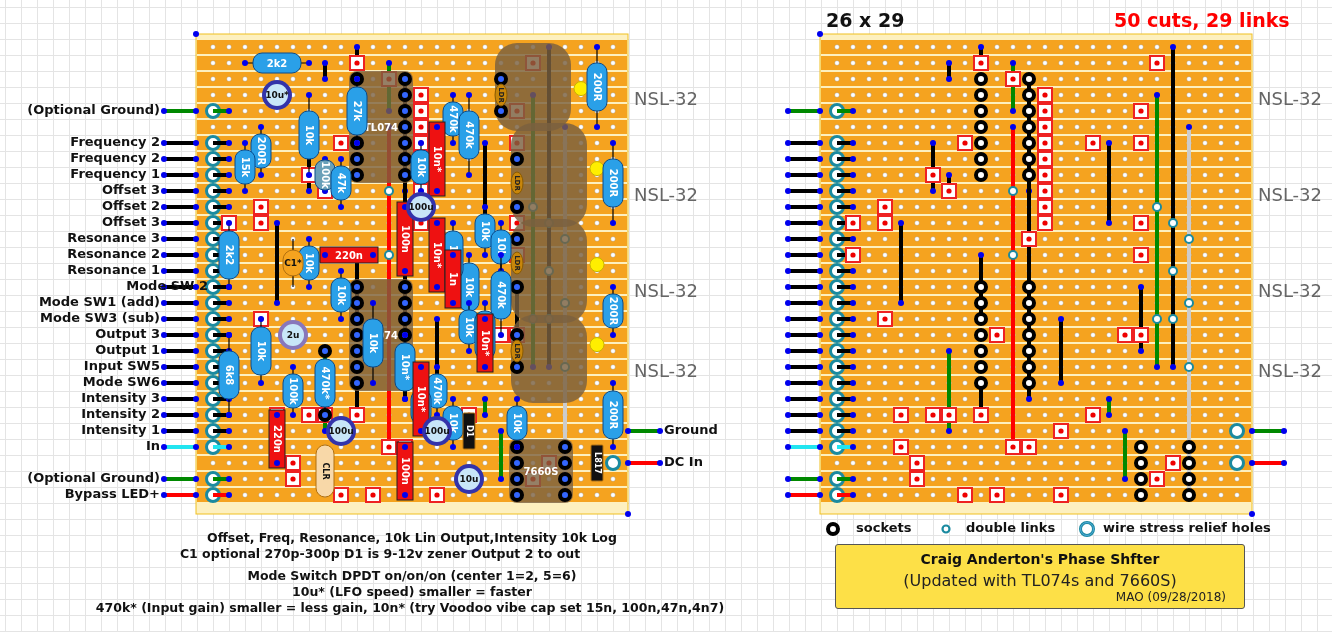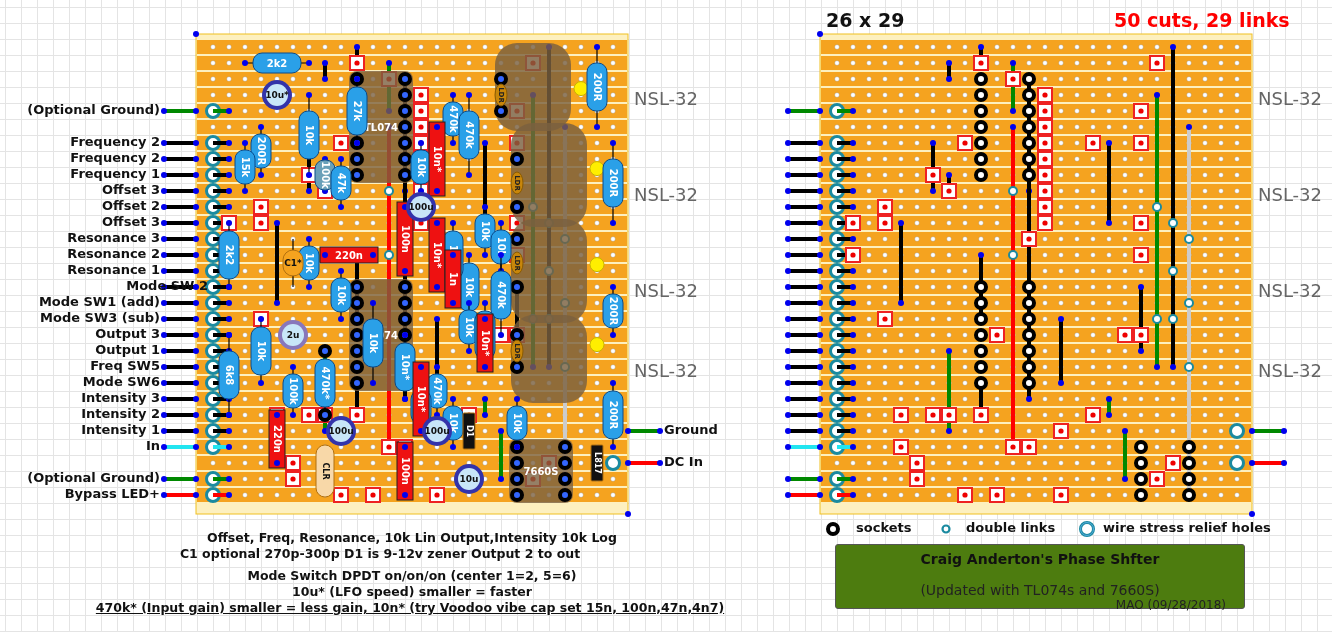--- a/index.html
+++ b/index.html
@@ -8,23 +8,23 @@
     background-image:linear-gradient(#e4e4e4 1px,transparent 1px),linear-gradient(90deg,#e4e4e4 1px,transparent 1px);
     background-size:16px 16px;background-position:5px 7px;
     font-family:"DejaVu Sans",sans-serif;}
   .lbl{position:absolute;font-weight:bold;font-size:13px;color:#111;white-space:nowrap;line-height:16px;}
   .lbl.right{text-align:right;}
   .nsl{position:absolute;font-weight:normal;font-size:18px;color:#666;white-space:nowrap;text-align:right;}
   .note{position:absolute;font-weight:bold;font-size:12.5px;color:#111;white-space:nowrap;text-align:center;line-height:16px;}
   .hdr{position:absolute;font-weight:bold;font-size:19px;white-space:nowrap;}
   svg{position:absolute;left:0;top:0;}
   .legend{position:absolute;font-weight:bold;font-size:13px;color:#111;white-space:nowrap;}
-  .titlebox{position:absolute;left:835px;top:544px;width:408px;height:63px;border:1px solid #555;border-radius:3px;background:#4d7c0f;text-align:center;}
+  .titlebox{position:absolute;left:835px;top:544px;width:408px;height:63px;border:1px solid #555;border-radius:3px;background:#fde047;text-align:center;}
   .titlebox .t1{font-weight:bold;font-size:14px;margin-top:6px;color:#111;}
-  .titlebox .t2{font-size:14px;color:#222;margin-top:15px;}
+  .titlebox .t2{font-size:16px;color:#222;margin-top:4px;}
   .titlebox .t3{font-size:12px;color:#222;text-align:right;padding-right:18px;}
 </style>
 </head>
 <body>
 
 <div class="hdr" style="left:826px;top:9px;color:#111;">26 x 29</div>
 <div class="hdr" style="left:1114px;top:9px;color:#ff0000;">50 cuts, 29 links</div>
 
 <svg id="boards" width="1332" height="632">
     <g>
@@ -2566,21 +2566,21 @@
     <div class="lbl right" style="right: 1172px; top: 198px;">Offset 2</div>
     <div class="lbl right" style="right: 1172px; top: 214px;">Offset 3</div>
     <div class="lbl right" style="right: 1172px; top: 230px;">Resonance 3</div>
     <div class="lbl right" style="right: 1172px; top: 246px;">Resonance 2</div>
     <div class="lbl right" style="right: 1172px; top: 262px;">Resonance 1</div>
     <div class="lbl right" style="right: 1124px; top: 278px;">Mode SW 2</div>
     <div class="lbl right" style="right: 1172px; top: 294px; padding-left: 8px;">Mode SW1 (add)</div>
     <div class="lbl right" style="right: 1172px; top: 310px;">Mode SW3 (sub)</div>
     <div class="lbl right" style="right: 1172px; top: 326px;">Output 3</div>
     <div class="lbl right" style="right: 1172px; top: 342px;">Output 1</div>
-    <div class="lbl right" style="right: 1172px; top: 358px;">Freq SW5</div>
+    <div class="lbl right" style="right: 1172px; top: 358px;">Input SW5</div>
     <div class="lbl right" style="right: 1172px; top: 374px;">Mode SW6</div>
     <div class="lbl right" style="right: 1172px; top: 390px;">Intensity 3</div>
     <div class="lbl right" style="right: 1172px; top: 406px;">Intensity 2</div>
     <div class="lbl right" style="right: 1172px; top: 422px;">Intensity 1</div>
     <div class="lbl right" style="right: 1172px; top: 438px;">In</div>
     <div class="lbl right" style="right: 1172px; top: 470px;">(Optional Ground)</div>
     <div class="lbl right" style="right: 1172px; top: 486px;">Bypass LED+</div>
   </div>
 <div id="right-labels">
     <div class="lbl" style="left: 664px; top: 422px;">Ground</div>
@@ -2595,21 +2595,21 @@
     <div class="nsl" style="left: 1258px; top: 280px;">NSL-32</div>
     <div class="nsl" style="left: 634px; top: 360px;">NSL-32</div>
     <div class="nsl" style="left: 1258px; top: 360px;">NSL-32</div>
   </div>
 
 <div>
   <div class="note" style="left:196px;top:530px;width:432px;">Offset, Freq, Resonance, 10k Lin  Output,Intensity 10k Log</div>
   <div class="note" style="left:150px;top:546px;width:460px;">C1 optional 270p-300p    D1 is 9-12v zener     Output 2 to out</div>
   <div class="note" style="left:196px;top:568px;width:432px;">Mode Switch DPDT on/on/on (center 1=2, 5=6)</div>
   <div class="note" style="left:196px;top:584px;width:432px;">10u* (LFO speed) smaller = faster</div>
-  <div class="note" style="left:60px;top:600px;width:700px;text-decoration:underline;">470k* (Input gain) smaller = less gain, 10n* (try Voodoo vibe cap set 15n, 100n,47n,4n7)</div>
+  <div class="note" style="left:60px;top:600px;width:700px;">470k* (Input gain) smaller = less gain, 10n* (try Voodoo vibe cap set 15n, 100n,47n,4n7)</div>
 </div>
 
 <div>
   <svg width="1332" height="632" style="pointer-events:none">
     <g>
         <circle cx="833" cy="529" r="5" fill="#fff" stroke="#000" stroke-width="4"></circle>
       </g>
     <g>
         <circle cx="946" cy="529" r="3.5" fill="#fff" stroke="#1a8aa0" stroke-width="2.2"></circle>
       </g>

